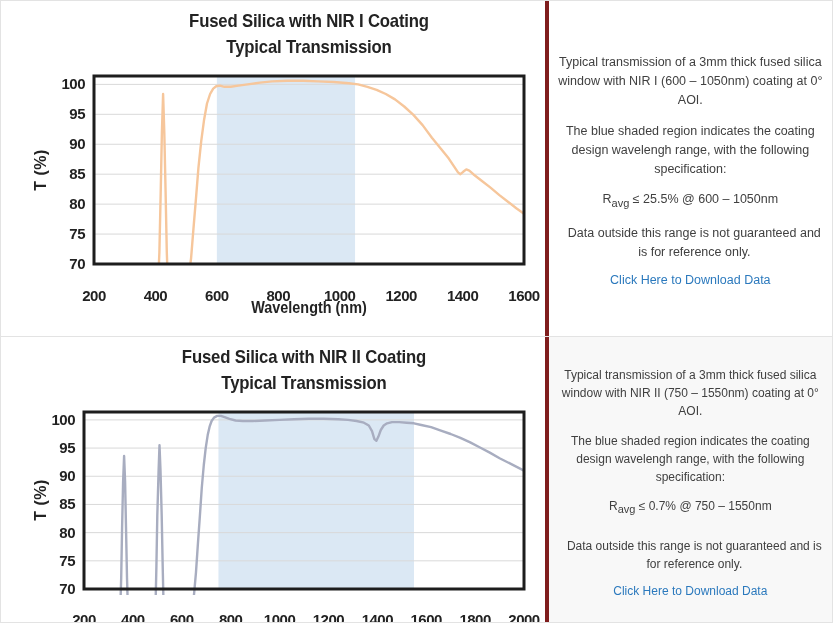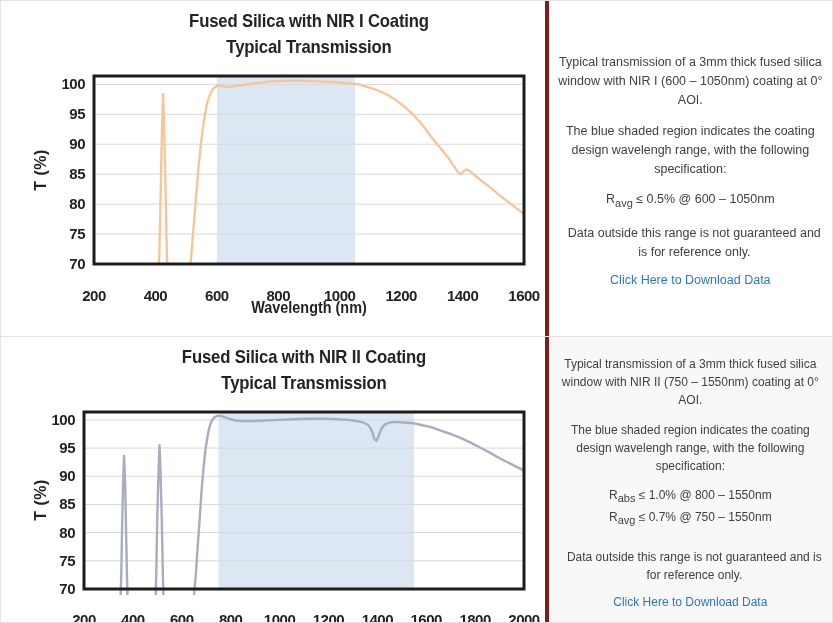--- a/index.html
+++ b/index.html
@@ -88,21 +88,21 @@
       <div class="chart-title">
         <div>Fused Silica with NIR I Coating</div>
         <div>Typical Transmission</div>
       </div>
       <div class="y-axis-label y-axis-label-1">T (%)</div>
       <div class="x-axis-label">Wavelength (nm)</div>
     </div>
     <aside class="info-cell">
       <div class="info-para">Typical transmission of a 3mm thick fused silica window with NIR I (600 – 1050nm) coating at 0° AOI.</div>
       <div class="info-para">The blue shaded region indicates the coating design wavelengh range, with the following specification:</div>
-      <div class="info-specs"><span>R</span><sub>avg</sub><span> ≤ 0.5% @ 600 – 1050nm</span></div>
+      <div class="info-specs"><span>R</span><sub>avg</sub><span> ≤ 25.5% @ 600 – 1050nm</span></div>
       <div class="info-note">Data outside this range is not guaranteed and is for reference only.</div>
       <a class="download-link" style="color: rgb(43, 121, 189);">Click Here to Download Data</a>
     </aside>
   </section>
 
   <section class="row row-2">
     <div class="chart-cell">
       <svg id="chart-1" class="plot-svg" width="545" height="287" viewBox="0 0 545 287">
           <defs>
             <clipPath id="clip1">
@@ -139,21 +139,20 @@
       <div class="chart-title chart-title-2">
         <div>Fused Silica with NIR II Coating</div>
         <div>Typical Transmission</div>
       </div>
       <div class="y-axis-label y-axis-label-2">T (%)</div>
     </div>
     <aside class="info-cell info-cell-2" style="background: rgb(248, 248, 248);">
       <div class="info-para">Typical transmission of a 3mm thick fused silica window with NIR II (750 – 1550nm) coating at 0° AOI.</div>
       <div class="info-para">The blue shaded region indicates the coating design wavelengh range, with the following specification:</div>
       <div class="info-specs">
-        <div><span>R</span><sub>abs</sub><span> ≤ 1.0% @ 800 – 1550nm</span></div>
         <div><span>R</span><sub>avg</sub><span> ≤ 0.7% @ 750 – 1550nm</span></div>
       </div>
       <div class="info-note info-note-2">Data outside this range is not guaranteed and is for reference only.</div>
       <a class="download-link" style="color: rgb(43, 121, 189);">Click Here to Download Data</a>
     </aside>
   </section>
 
 </div>
 
 </body></html>

